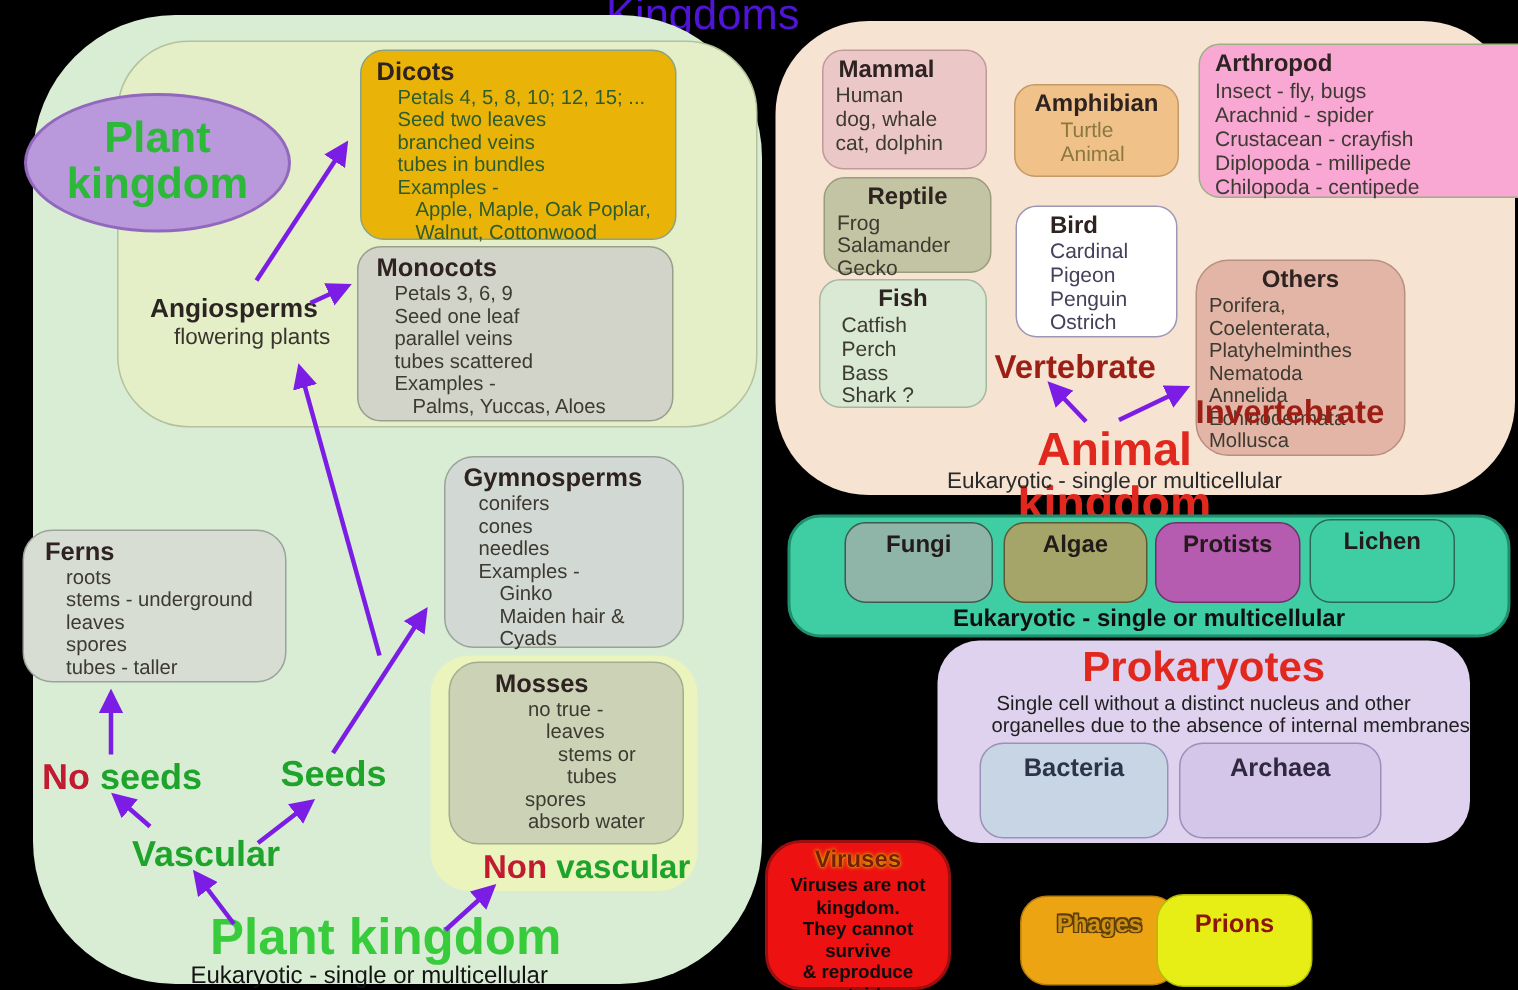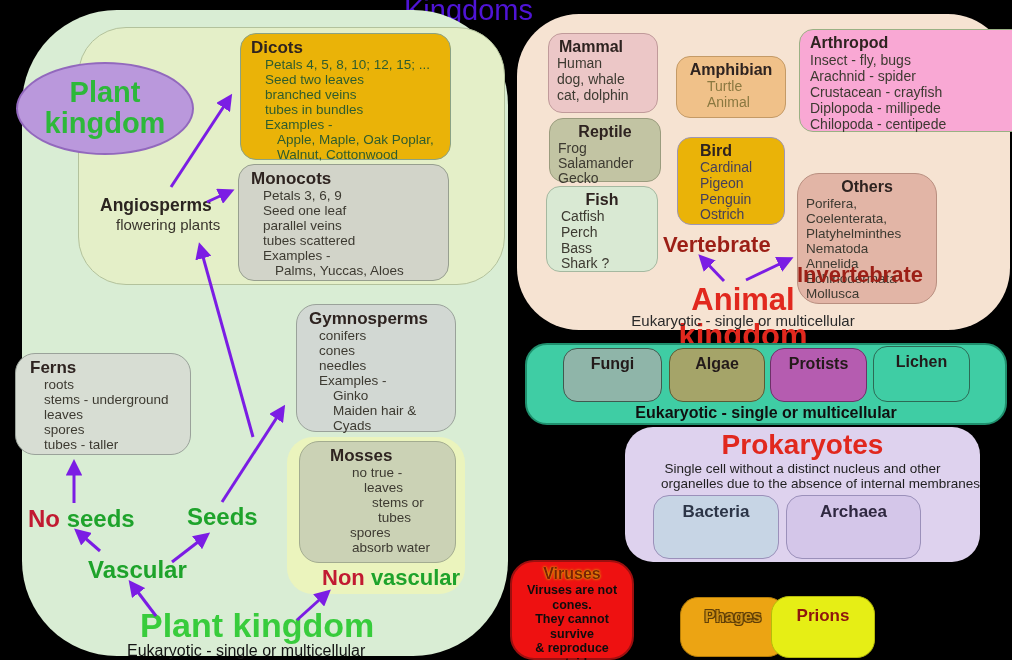--- a/index.html
+++ b/index.html
@@ -50,21 +50,21 @@
   
   .animal-panel{left:517px;top:14px;width:493px;height:316px;border-radius:62px;
                 background:var(--animal_panel,#f6e3d2);}
   .mammal{left:548px;top:33px;width:110px;height:80px;background:#ecc7c7;border:1px solid #c09a9a;border-radius:14px;}
   .amphibian{left:676px;top:56px;width:110px;height:62px;background:#f0c189;border:1px solid #c49a66;border-radius:14px;}
   .amphibian .ln{color:#8a7840;}
   .arthropod{left:799px;top:29px;width:231px;height:103px;background:#f9a8d4;border:1px solid #9ab184;border-radius:14px;}
   .arthropod .ln{line-height:16px;}
   .reptile{left:549px;top:118px;width:112px;height:64px;background:#c2c4a3;border:1px solid #9a9c7e;border-radius:14px;}
   .reptile .ln{line-height:15px;}
-  .bird{left:677px;top:137px;width:108px;height:88px;background:#eab308;border:1px solid #9e96b5;border-radius:14px;}
+  .bird{left:677px;top:137px;width:108px;height:88px;background:#ffffff;border:1px solid #9e96b5;border-radius:14px;}
   .bird .ln{color:#46405a;}
   .others{left:797px;top:139px;width:140px;height:131px;background:#e2b5a6;border:1px solid #b98f80;border-radius:22px;margin-top:34px;}
   .others .ln{font-size:13.5px;line-height:15px;}
   .fish{left:546px;top:186px;width:112px;height:86px;background:#d9e9d3;border:1px solid #a5b8a0;border-radius:14px;}
   .vert-lbl{left:663px;top:232px;font-size:22px;font-weight:bold;color:var(--dark_red_label,#9c1f16);}
   .invert-lbl{left:797px;top:262px;font-size:22px;font-weight:bold;color:var(--dark_red_label,#9c1f16);}
   .animal-title{left:628px;top:282px;width:230px;text-align:center;font-size:31px;font-weight:600;color:var(--red_title,#e1281e);}
   .animal-sub{left:628px;top:312px;width:230px;text-align:center;font-size:15px;color:#2a2a2a;}
 
   
@@ -254,21 +254,21 @@
   <div class="panel prok"></div>
   <div class="abs prok-title">Prokaryotes</div>
   <div class="abs prok-d1">Single cell without a distinct nucleus and other</div>
   <div class="abs prok-d2">organelles due to the absence of internal membranes</div>
   <div class="abs bacteria">Bacteria</div>
   <div class="abs archaea">Archaea</div>
 
   <div class="abs viruses">
     <div class="vttl">Viruses</div>
     <div class="vln">Viruses are not</div>
-    <div class="vln">cones.</div>
+    <div class="vln">kingdom.</div>
     <div class="vln">They cannot survive</div>
     <div class="vln">&amp; reproduce outside</div>
 
   </div>
   <div class="abs phages">
     <div class="pttl">Phages</div>
   </div>
   <div class="abs prions">
     <div class="pttl">Prions</div>
   </div>

